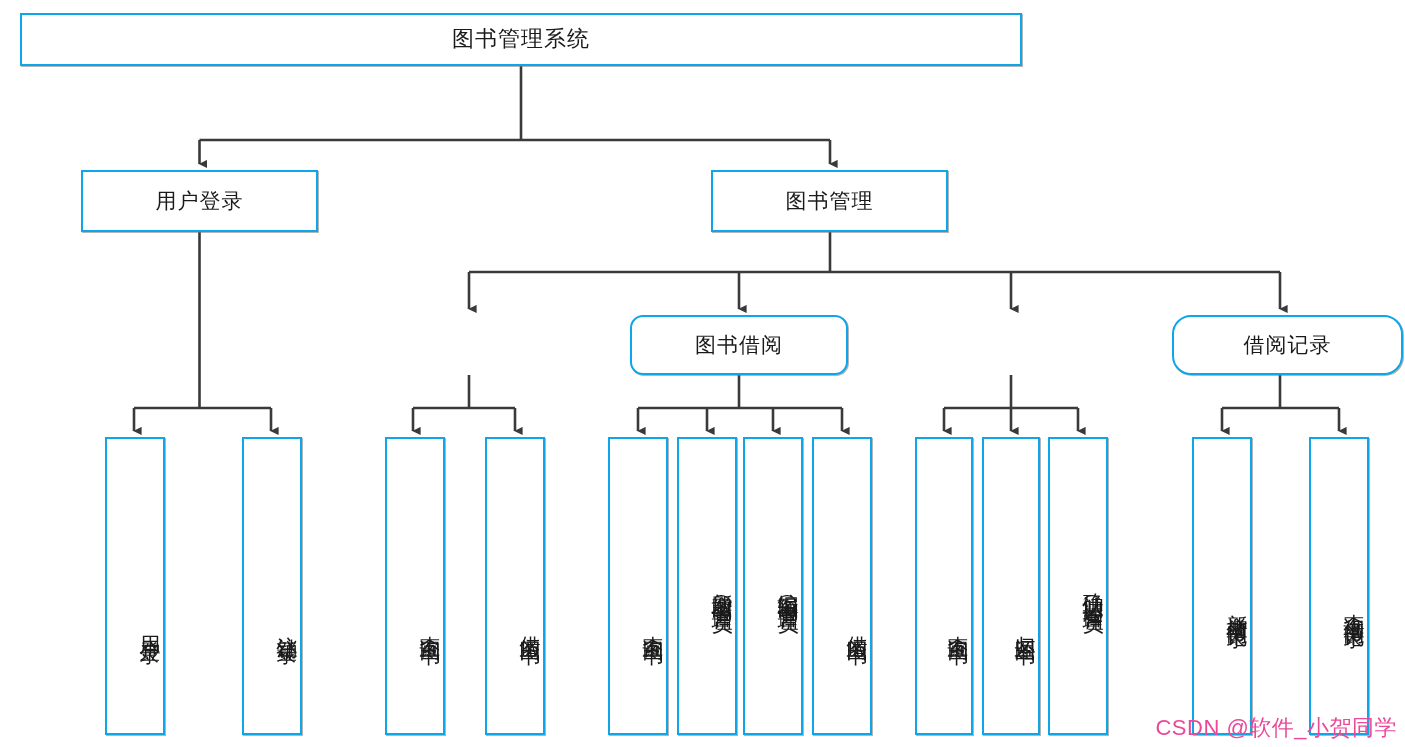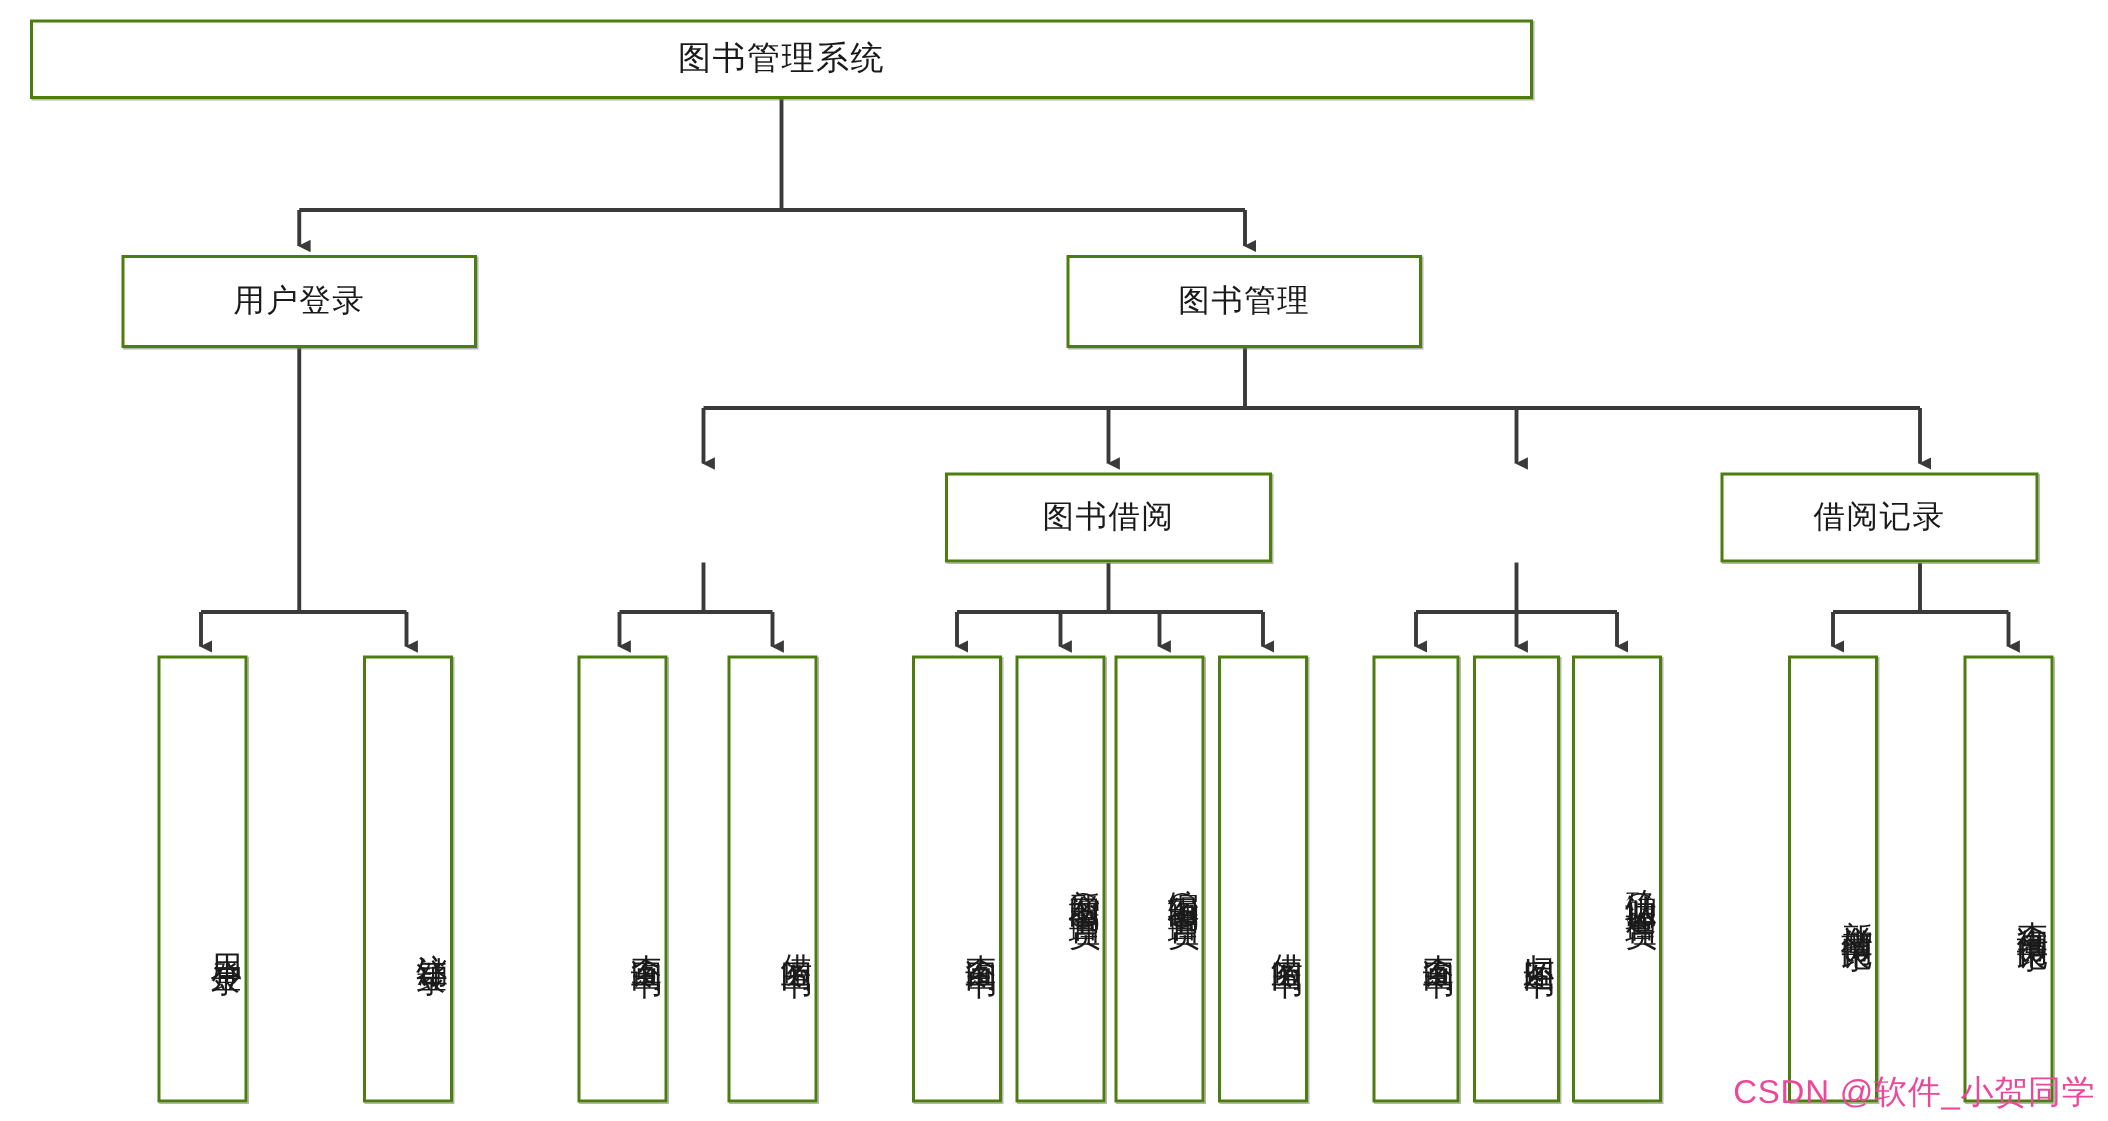--- a/index.html
+++ b/index.html
@@ -20,21 +20,21 @@
     position: absolute;
     left: 0;
     top: 0;
     width: 1405px;
     height: 747px;
     pointer-events: none;
   }
   .node {
     position: absolute;
     box-sizing: border-box;
-    border: 2px solid #4d7c0f;
+    border: 2px solid #0ea5e9;
     background: #ffffff;
     display: flex;
     align-items: center;
     justify-content: center;
     color: #1a1a1a;
     box-shadow: 1px 1px 0 rgba(120,120,120,0.55);
   }
   .node.horiz {
     font-size: 21px;
     letter-spacing: 1px;
@@ -131,24 +131,24 @@
     <span>图书管理系统</span>
   </div>
 
   <div class="node horiz" style="left:81px; top:170px; width:237px; height:62px;">
     <span>用户登录</span>
   </div>
   <div class="node horiz" style="left:711px; top:170px; width:237px; height:62px;">
     <span>图书管理</span>
   </div>
 
-  <div class="node horiz" style="left:630px; top:315px; width:218px; height:60px;">
+  <div class="node horiz" style="left:630px; top:315px; width:218px; height:60px;border-radius:13px;">
     <span>图书借阅</span>
   </div>
-  <div class="node horiz" style="left:1147px; top:315px; width:212px; height:60px;">
+  <div class="node horiz" style="left:1172px; top:315px; width:231px; height:60px;border-radius:19px;">
     <span>借阅记录</span>
   </div>
 
   <div class="node vert" style="left:105px; top:437px; width:60px; height:298px; padding-top:78px;">
     <span>用户登录</span>
   </div>
   <div class="node vert" style="left:242px; top:437px; width:60px; height:298px; padding-top:78px;">
     <span>注销登录</span>
   </div>
 

